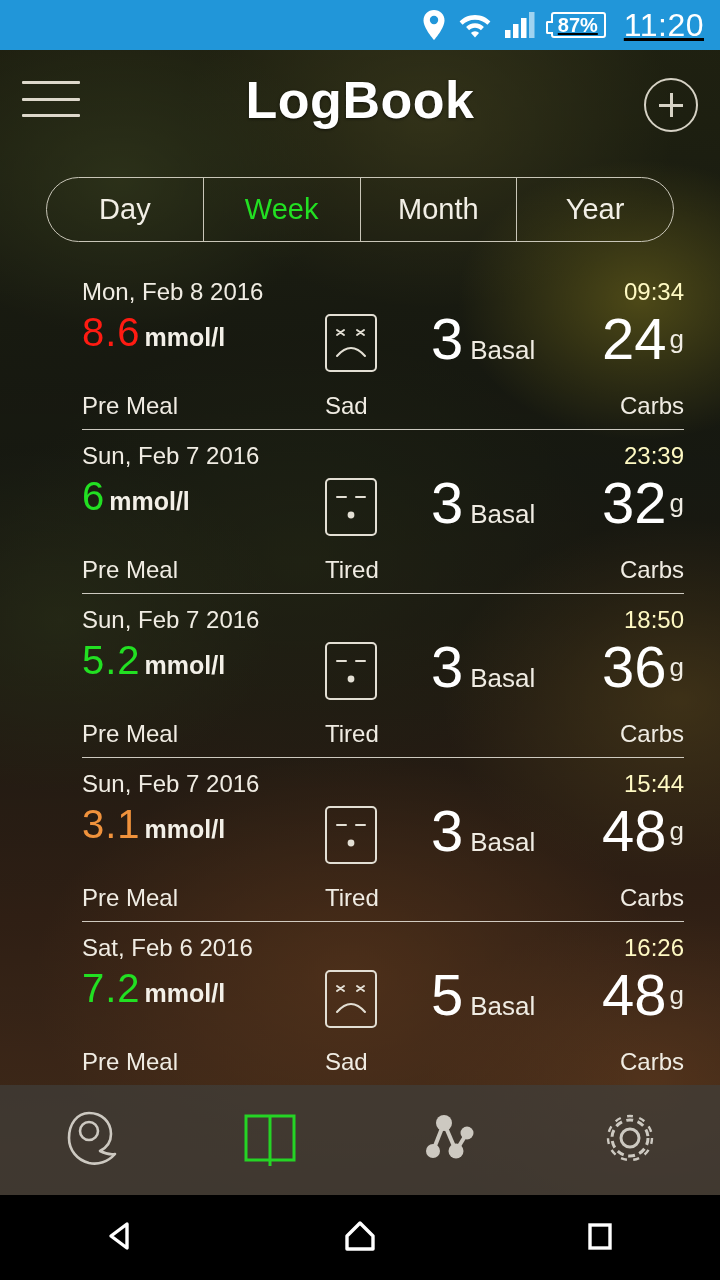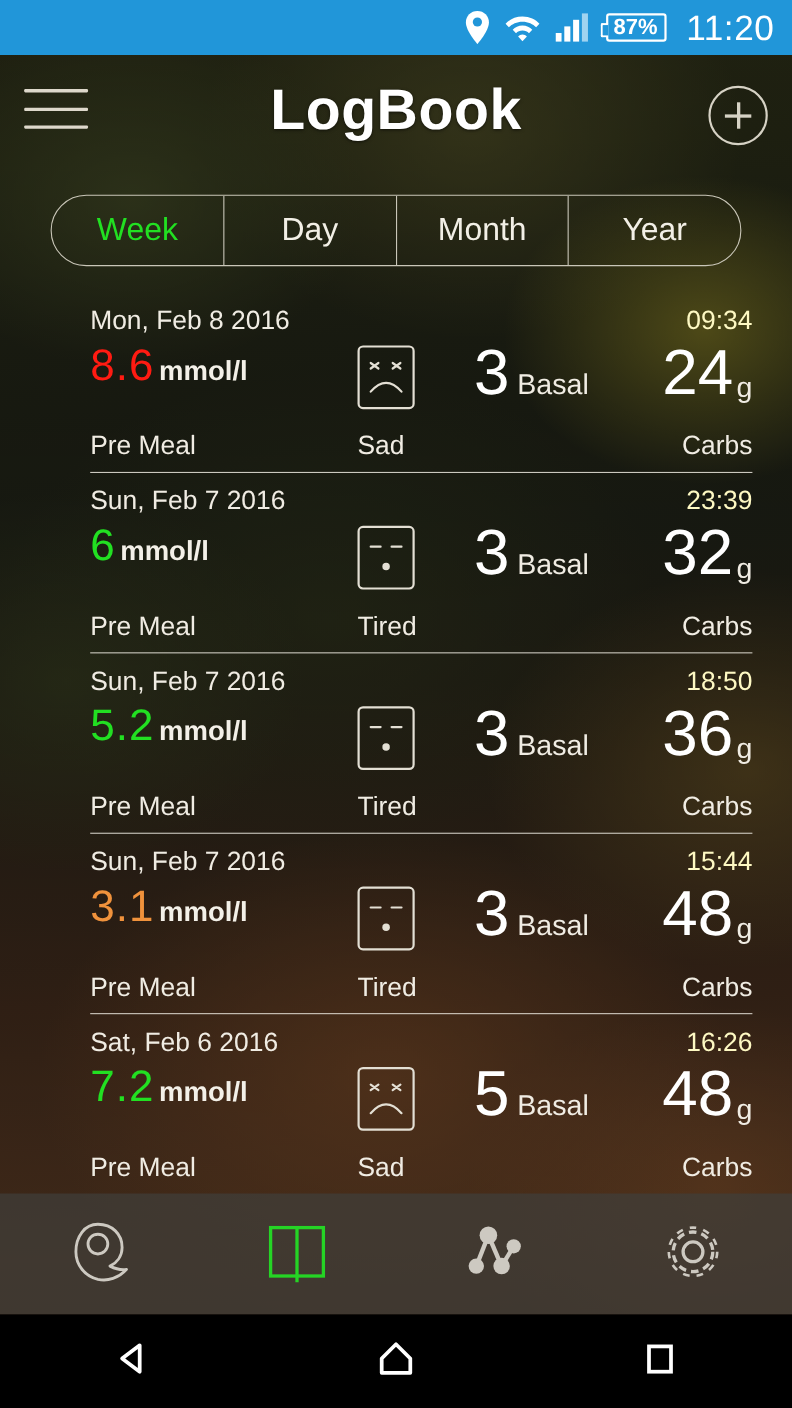--- a/index.html
+++ b/index.html
@@ -44,20 +44,21 @@
     position:absolute; left:0; top:0; width:720px; height:1195px;
     background:linear-gradient(180deg, rgba(0,0,0,0.30) 0%, rgba(0,0,0,0.38) 30%, rgba(0,0,0,0.32) 62%, rgba(0,0,0,0.25) 100%);
   }
 
   
   #statusbar {
     position:absolute; left:0; top:0; width:720px; height:50px;
     background:#2196d9;
     display:flex; align-items:center; justify-content:flex-end;
     padding-right:16px;
+    text-decoration:underline;
   }
   .sb-icon { margin-left:14px; display:flex; align-items:center; }
   #sb-time {
     color:#fff; font-size:32px; margin-left:18px; letter-spacing:0.5px;
   }
   .battery {
     position:relative;
     border:2.5px solid #fff; border-radius:3px;
     padding:1px 6px 1px 5px; margin-left:16px;
     display:flex; align-items:center;
@@ -146,21 +147,21 @@
 
   .basal {
     position:absolute; left:385px; top:0;
     display:flex; align-items:baseline;
   }
   .basal-num { color:#fff; font-size:58px; line-height:1; }
   .basal-lbl { color:#f0ece3; font-size:26px; margin-left:7px; }
 
   .carbs {
     position:absolute; right:36px; top:0;
-    display:flex; align-items:flex-end;
+    display:flex; align-items:center;
   }
   .carbs-num { color:#fff; font-size:58px; line-height:1; }
   .carbs-unit { color:#f0ece3; font-size:26px; margin-left:3px; }
 
   .entry-foot {
     position:relative; height:38px;
   }
   .foot-left  { position:absolute; left:36px; top:0; color:#f0ece3; font-size:24px; }
   .foot-mid   { position:absolute; left:279px; top:0; color:#f0ece3; font-size:24px; }
   .foot-right { position:absolute; right:36px; top:0; color:#f0ece3; font-size:24px; }
@@ -228,22 +229,22 @@
     <div id="menu-btn">
       <i></i>
         <i></i>
         <i></i>
     </div>
     <div id="app-title">LogBook</div>
     <div id="add-btn"></div>
   </div>
 
   <div id="segment">
+    <div class="seg">Day</div>
     <div class="seg active">Week</div>
-    <div class="seg">Day</div>
     <div class="seg">Month</div>
     <div class="seg">Year</div>
   </div>
 
   <div id="list">
 
     <div class="entry">
       <div class="entry-head">
         <span class="entry-date">Mon, Feb 8 2016</span>
         <span class="entry-time">09:34</span>

